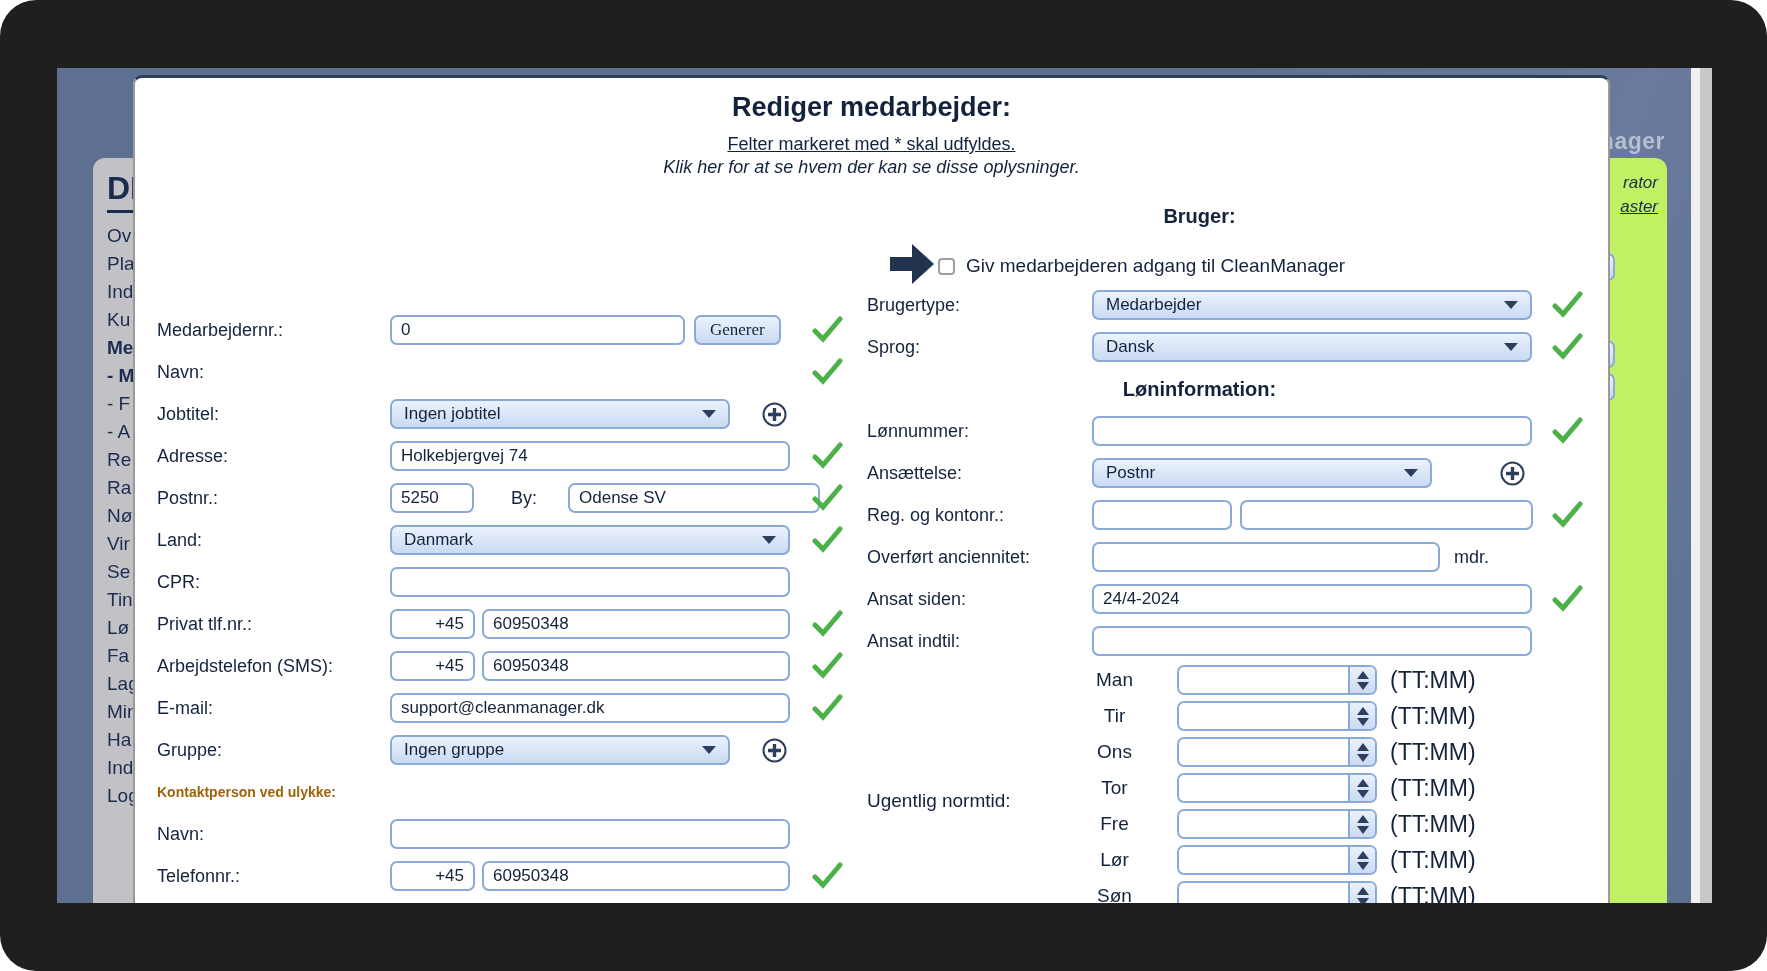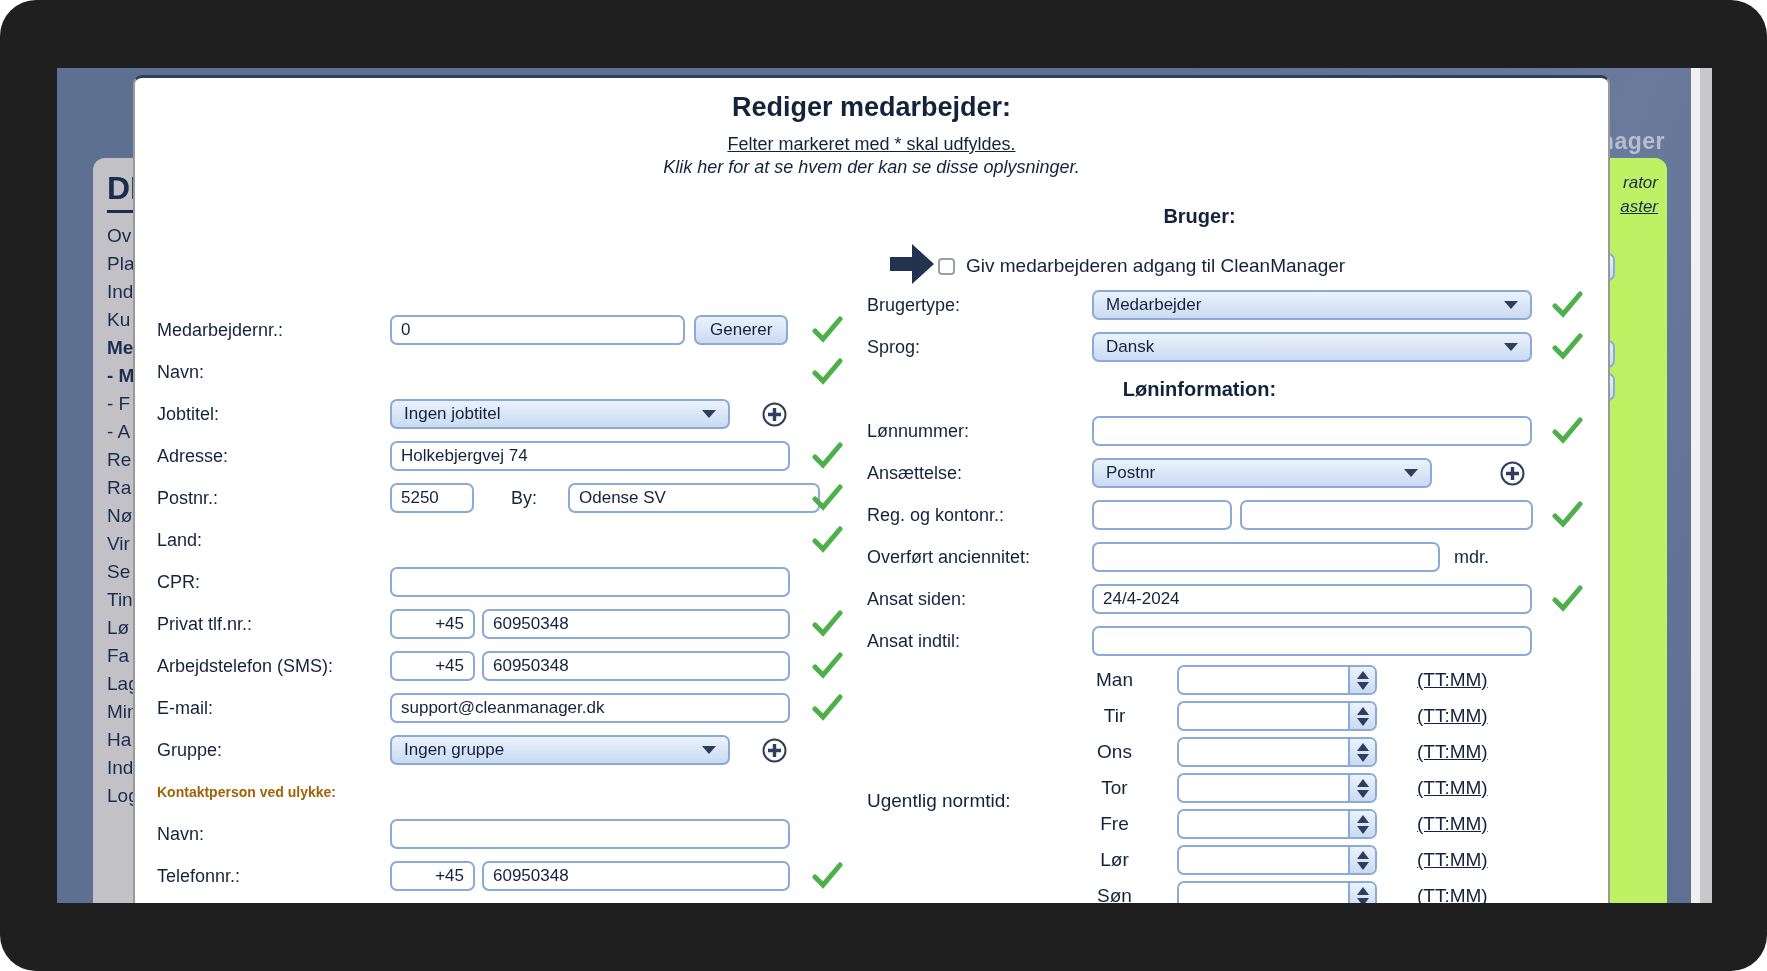--- a/index.html
+++ b/index.html
@@ -48,21 +48,21 @@
   .col-right .lbl { width:225px; }
 
   .inp { height:30px; border:2px solid #8aaad8; border-radius:7px; padding:0 9px; font-size:17px;
          color:#14233c; background:#fff; font-family:inherit; }
   .w-full{width:400px} .w-med{width:340px} .w-post{width:84px} .w-by{width:252px; margin-left:12px}
   .w-pre{width:85px; text-align:right} .w-tel{width:308px; margin-left:7px} .w-mnr{width:295px}
   .w-reg{width:140px} .w-kon{width:293px; margin-left:8px} .w-anc{width:348px} .w-rfull{width:440px}
 
   .btn { height:30px; margin-left:9px; padding:0 14px; border:2px solid #8aaad8; border-radius:7px;
          background:linear-gradient(#eaf2fc,#cbdaf2); font-size:17px; color:#14233c;
-         font-family:Liberation Sans, sans-serif; cursor:pointer; }
+         font-family:Liberation Serif, serif; cursor:pointer; }
 
   .sel { height:30px; border:2px solid #8aaad8; border-radius:7px;
          background:linear-gradient(#eaf2fc,#cbdaf2); display:flex; align-items:center;
          justify-content:space-between; padding:0 12px; font-size:17px; color:#14233c; cursor:pointer; }
   .car { width:0; height:0; border-left:7px solid transparent; border-right:7px solid transparent;
          border-top:8px solid #2e3f5e; flex:none; margin-left:8px; }
 
   .chk  { position:absolute; left:655px; top:7px; }
   .chk-r{ left:685px; }
   .plus { position:absolute; left:604px; top:8px; cursor:pointer; }
@@ -91,21 +91,21 @@
              border-radius:7px; background:#fff; flex:none; }
   .spin-inp { position:absolute; left:0; top:0; width:169px; height:26px; border:none; font-family:inherit;
               font-size:16px; color:#14233c; padding:0 6px; border-radius:6px 0 0 6px; }
   .spin { position:absolute; top:0; right:0; bottom:0; width:27px; border-left:2px solid #8aaad8;
           border-radius:0 5px 5px 0; background:linear-gradient(#eaf2fc,#cbdaf2); display:flex;
           flex-direction:column; align-items:center; justify-content:center; gap:3px; cursor:pointer; }
   .tri-u { width:0; height:0; border-left:6px solid transparent; border-right:6px solid transparent;
            border-bottom:8px solid #2e3f5e; }
   .tri-d { width:0; height:0; border-left:6px solid transparent; border-right:6px solid transparent;
            border-top:8px solid #2e3f5e; }
-  .ttmm { margin-left:40px; font-size:19px; color:#14233c;text-decoration:underline; }
+  .ttmm { margin-left:13px; font-size:23px; color:#14233c; }
   .normtid-lbl { position:absolute; left:0; top:712px; width:225px; font-size:19px; color:#14233c; }
 </style>
 </head>
 <body>
 
 <div class="stage">
   <div class="frame"></div>
   <div class="page"></div>
   <div class="scroll-strip"></div>
   <div class="scroll-track"></div>
@@ -195,20 +195,24 @@
         <input class="inp w-post" value="5250" style="">
         <span class="by-lbl">By:</span>
         <input class="inp w-by" value="Odense SV" style="">
         <span class="chk"><svg width="31" height="28" viewBox="0 0 31 28">
               <path d="M3 15 L11 23 L28 3" fill="none" stroke="#4db04a" stroke-width="5" stroke-linecap="round"></path>
             </svg></span>
       </div>
 
       <div class="row">
         <span class="lbl">Land:</span>
+        <div class="sel w-full">
+          <span>Danmark</span>
+          <span class="car"></span>
+        </div>
         <span class="chk"><svg width="31" height="28" viewBox="0 0 31 28">
               <path d="M3 15 L11 23 L28 3" fill="none" stroke="#4db04a" stroke-width="5" stroke-linecap="round"></path>
             </svg></span>
       </div>
 
       <div class="row">
         <span class="lbl">CPR:</span>
         <input class="inp w-full" value="" style="">
       </div>
 

